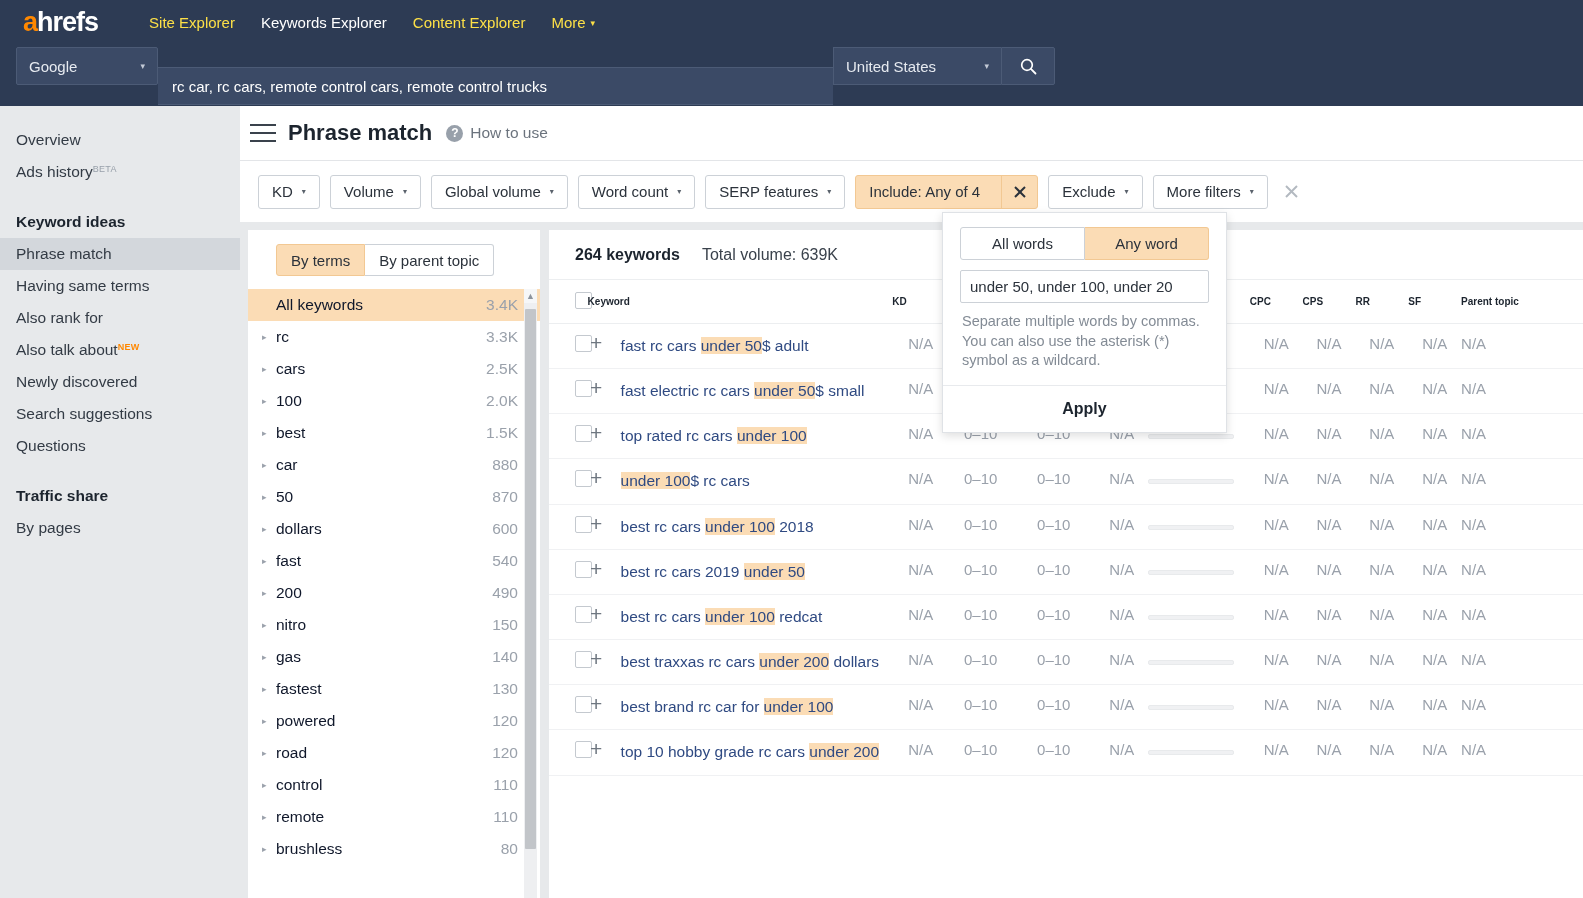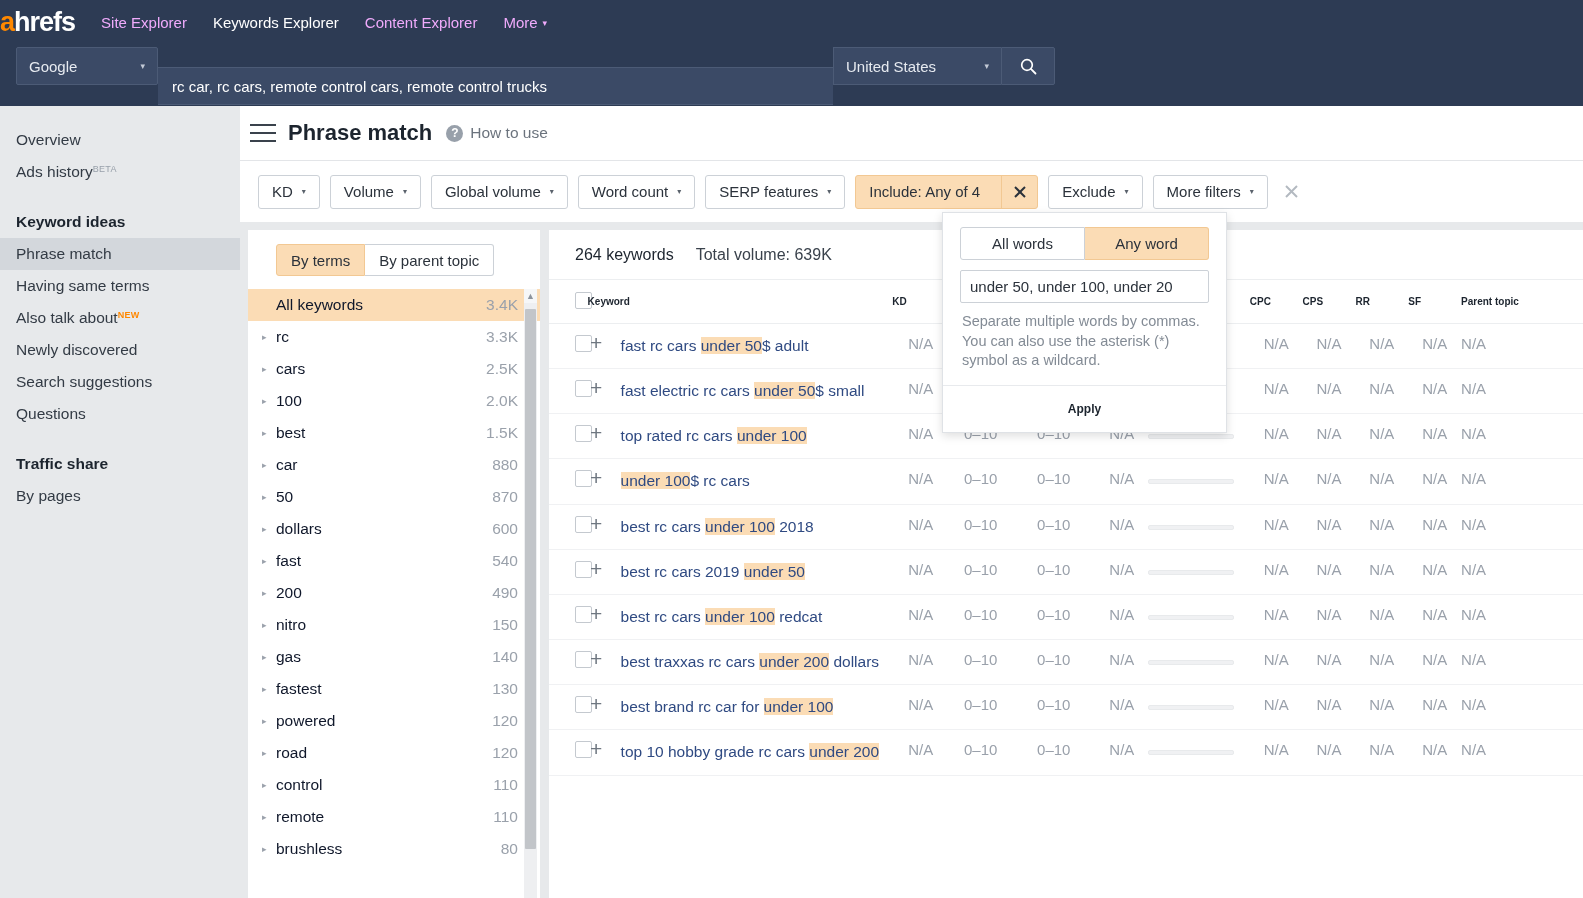--- a/index.html
+++ b/index.html
@@ -7,27 +7,27 @@
     width: 1583px; height: 898px;
     font-family: "Liberation Sans", sans-serif;
     background: #ffffff;
     overflow: hidden;
   }
   body { position: relative; }
 
   
   .topnav {
     height: 44px; background: #2d3b54;
-    display: flex; align-items: center; padding: 0 0;
+    display: flex; align-items: center; padding: 0 23px; gap: 25px;
   }
   .logo { font-size: 27px; font-weight: bold; letter-spacing: -1px; margin-right: 26px; line-height: 1; }
   .logo .a { color: #ff8800; }
   .logo .rest { color: #ffffff; }
   .navlink {
-    color: #f0abfc; font-size: 15px; margin-right: 26px;
+    color: #fde047; font-size: 15px; margin-right: 26px;
     cursor: pointer; white-space: nowrap;
   }
   .navlink.active { color: #ffffff; }
   .navlink .caret { font-size: 9px; margin-left: 5px; vertical-align: 2px; }
 
   
   .searchbar {
     height: 62px; background: #2d3b54;
     display: flex; align-items: center; padding: 0 16px 18px 16px;
   }
@@ -141,21 +141,21 @@
     font-size: 15px; color: #2b323b; padding: 0 9px;
     font-family: "Liberation Sans", sans-serif; outline: none;
   }
   .dd-hint {
     padding: 9px 17px 14px 19px; font-size: 14.5px; color: #838b95;
     line-height: 1.35;
   }
   .dd-apply {
     border-top: 1px solid #e8eaed; height: 47px;
     display: flex; align-items: center; justify-content: center;
-    font-size: 12px; font-weight: bold; color: #1c242e; cursor: pointer;
+    font-size: 16px; font-weight: bold; color: #1c242e; cursor: pointer;
   }
 
   
   .content { flex: 1; display: flex; background: #e7e9eb; padding: 8px 0 0 8px; gap: 9px; min-height: 0; }
 
   
   .terms-panel {
     width: 292px; background: #ffffff; flex-shrink: 0;
     display: flex; flex-direction: column; min-height: 0;
   }
@@ -197,21 +197,21 @@
   
   .kw-panel {
     flex: 1; background: #ffffff; min-width: 0;
     display: flex; flex-direction: column; overflow: hidden;
   }
   .kw-summary {
     height: 50px; display: flex; align-items: center; gap: 22px;
     padding: 0 0 0 26px; font-size: 16px; border-bottom: 1px solid #eceef0;
     flex-shrink: 0;
   }
-  .kw-summary .count { font-weight: normal; color: #1c242e; }
+  .kw-summary .count { font-weight: bold; color: #1c242e; }
   .kw-summary .vol { color: #3a424c; }
 
   .ktable { width: 100%; border-collapse: collapse; table-layout: fixed; }
   .ktable th {
     font-size: 10px; font-weight: bold; color: #1c242e;
     text-align: left; padding: 12px 0; border-bottom: 1px solid #eceef0;
     white-space: nowrap;
   }
   .ktable td {
     font-size: 15px; color: #9aa1ab; padding: 11px 0;
@@ -285,20 +285,21 @@
 
   <div class="sidebar">
     <div id="side-top">
         <div class="side-item"><span>Overview</span></div>
         <div class="side-item"><span>Ads history</span><sup class="sup beta">BETA</sup></div>
       </div>
     <div class="side-head">Keyword ideas</div>
     <div id="side-g1">
         <div class="side-item selected"><span>Phrase match</span></div>
         <div class="side-item"><span>Having same terms</span></div>
+        <div class="side-item"><span>Also rank for</span></div>
         <div class="side-item"><span>Also talk about</span><sup class="sup new">NEW</sup></div>
         <div class="side-item"><span>Newly discovered</span></div>
         <div class="side-item"><span>Search suggestions</span></div>
         <div class="side-item"><span>Questions</span></div>
       </div>
     <div class="side-head">Traffic share</div>
     <div id="side-g2">
         <div class="side-item"><span>By pages</span></div>
       </div>
   </div>

